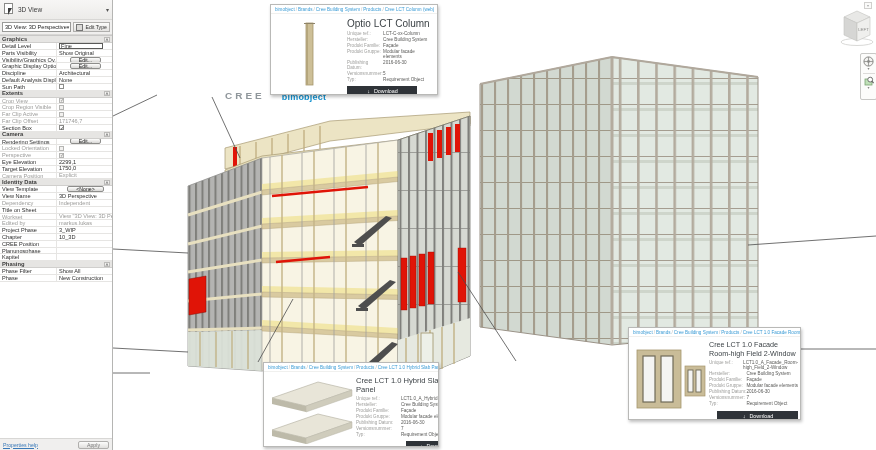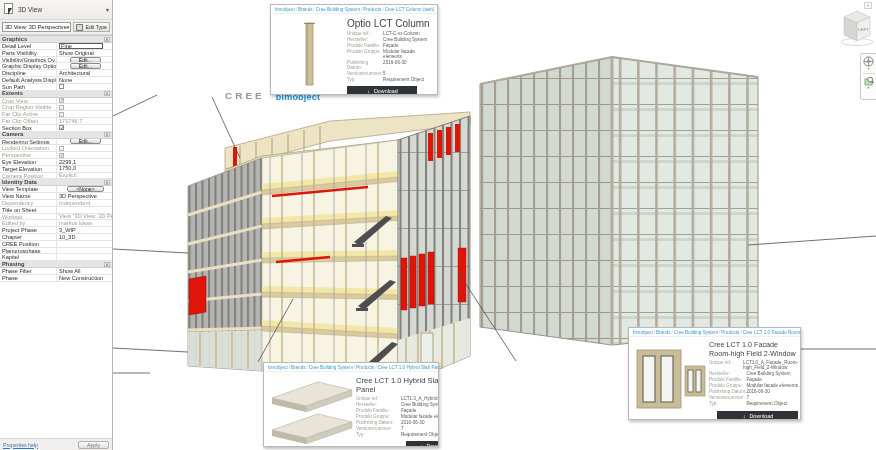--- a/index.html
+++ b/index.html
@@ -34,21 +34,21 @@
   .prow.dis .cb.on::after{color:#8f8f8d;}
   .pfill{flex:1;background:#fff;border-bottom:1px solid #d8d7d5;}
   .pfoot{height:11px;display:flex;align-items:center;justify-content:space-between;padding:0 3px;background:#f0efee;}
   .pfoot a{font-size:5.2px;color:#3a79b8;text-decoration:underline;}
   .pfoot button{font-size:5.2px;height:8px;line-height:6px;border:1px solid #b0afad;background:linear-gradient(#fcfcfb,#e0dfdd);padding:0 8px;border-radius:2px;color:#777;}
 
   
   #viewport{position:absolute;left:113px;top:0;width:763px;height:450px;background:#fff;}
   #scene{position:absolute;left:0;top:0;}
 
-  .logos{position:absolute;left:112px;top:91px;display:flex;align-items:center;gap:11px;}
+  .logos{position:absolute;left:112px;top:91px;display:flex;align-items:center;gap:17px;}
   .cree-logo{font-size:10px;font-weight:bold;letter-spacing:3px;color:#8f969b;transform:scaleY(.85);}
   .bim-logo{font-size:9px;font-weight:bold;color:#1693d0;letter-spacing:.2px;}
 
   
   .card{position:absolute;background:#fff;border:1px solid #b9b9b7;box-shadow:1px 2px 3px rgba(0,0,0,.25);overflow:hidden;}
   .card-a{left:157px;top:4px;width:168px;height:91px;}
   .card-b{left:150px;top:362px;width:176px;height:85px;}
   .card-c{left:515px;top:327px;width:173px;height:93px;}
   .bc{padding:2px 4px 1px 4px;font-size:4.6px;color:#9b9b99;white-space:nowrap;overflow:hidden;border-bottom:1px solid #f0f0ee;}
   .bc a{color:#3a9bd5;text-decoration:none;}

